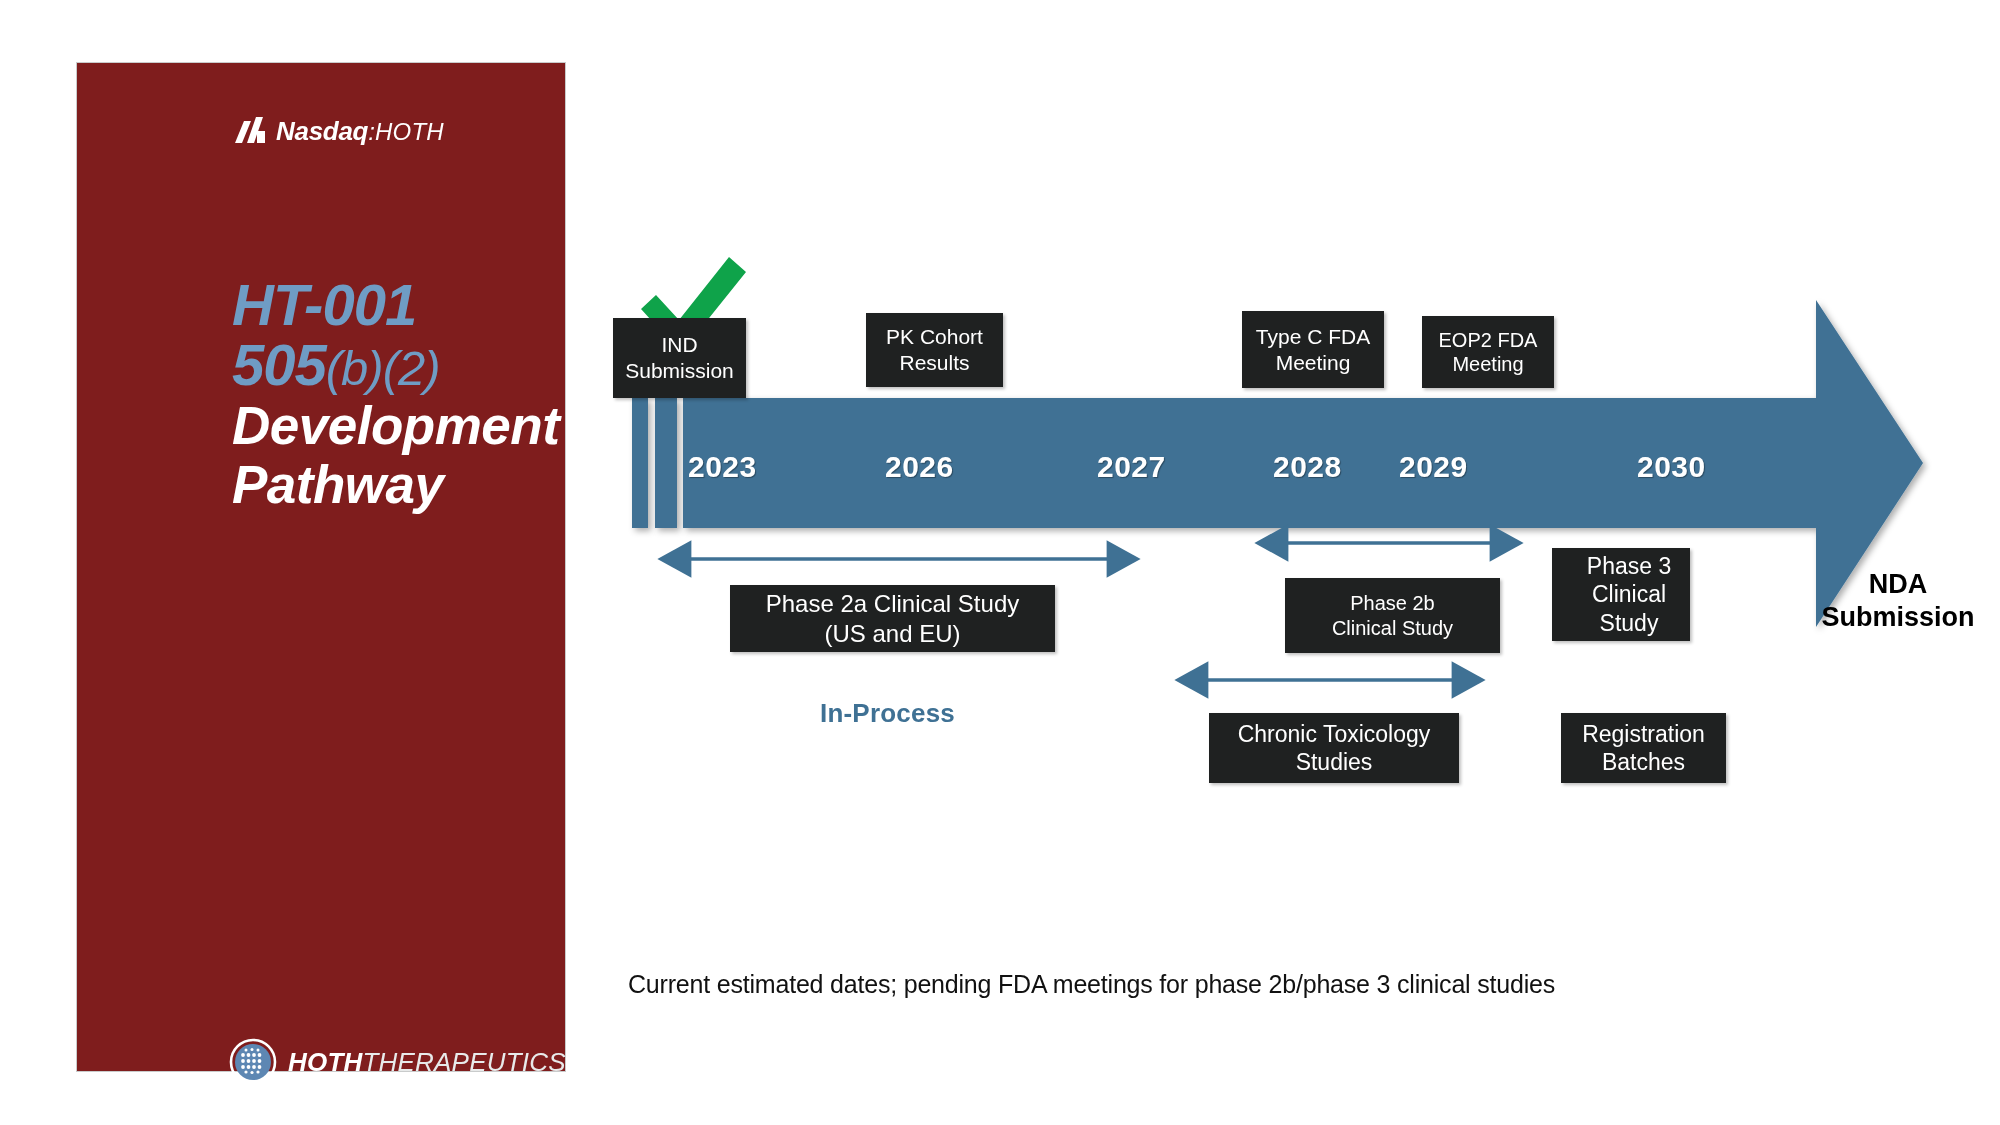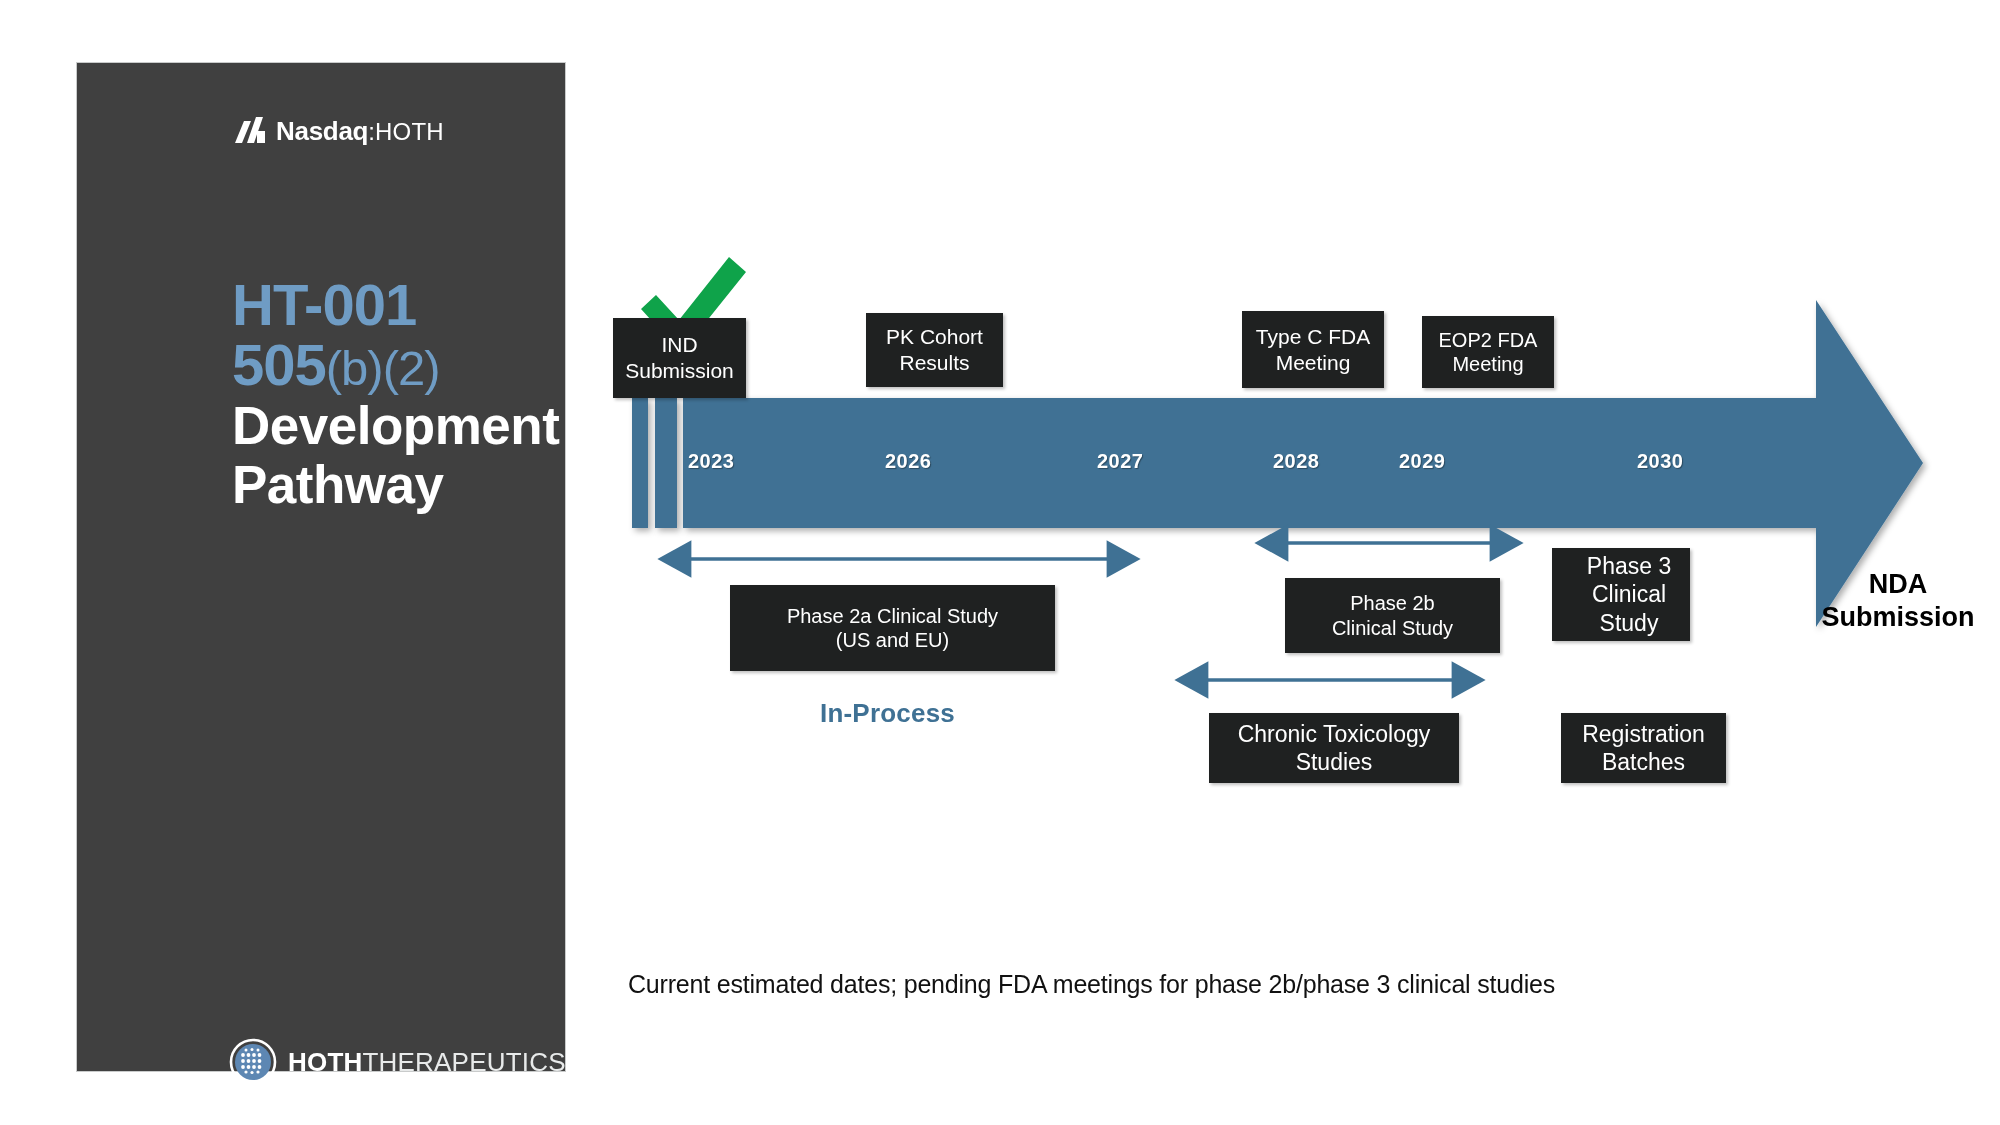--- a/index.html
+++ b/index.html
@@ -4,21 +4,21 @@
 <style>
   * { box-sizing: border-box; margin: 0; padding: 0; }
   html, body { width: 2000px; height: 1125px; background: #ffffff; overflow: hidden; }
   body { font-family: "Liberation Sans", sans-serif; position: relative; }
 
   #stage { position: absolute; left: 0; top: 0; width: 2000px; height: 1125px; }
 
   
   .sidebar {
     position: absolute; left: 76px; top: 62px; width: 490px; height: 1010px;
-    background: #404040; border: 1px solid #c9cbcb;
+    background: #7f1d1d; border: 1px solid #c9cbcb; font-style: italic;
   }
   .nasdaq-row {
     position: absolute; left: 158px; top: 53px;
     display: flex; align-items: center; gap: 0px;
   }
   .nasdaq-mark { width: 36px; height: 30px; margin-right: 5px; display: block; }
   .nasdaq-word { color: #ffffff; font-size: 26px; font-weight: bold; letter-spacing: -0.3px; }
   .nasdaq-ticker { color: #ffffff; font-size: 24px; font-weight: normal; letter-spacing: 0.2px; }
 
   .title-block { position: absolute; left: 155px; top: 212px; }
@@ -30,21 +30,21 @@
 
   .hoth-logo { position: absolute; left: 152px; top: 975px; display: flex; align-items: center; gap: 11px; }
   .hoth-mark { width: 48px; height: 48px; display: block; }
   .hoth-text { font-size: 26px; letter-spacing: 0.2px; white-space: nowrap; }
   .hoth-bold { color: #ffffff; font-weight: bold; }
   .hoth-thin { color: #e8eaea; font-weight: 300; margin-top: 12px; }
 
   
   .tl-svg { position: absolute; left: 0; top: 0; width: 2000px; height: 1125px; pointer-events: none; }
 
-  .year { position: absolute; color: #ffffff; font-size: 20px; font-weight: bold;
+  .year { position: absolute; color: #ffffff; font-size: 30px; font-weight: bold;
           letter-spacing: 0.5px; text-shadow: 1px 1px 1px rgba(0,0,0,.35); }
 
   .mbox {
     position: absolute; background: #1f2121; color: #ffffff;
     display: flex; align-items: center; justify-content: center; text-align: center;
     font-size: 21px; line-height: 1.22; padding: 6px 8px;
     box-shadow: 2px 2px 3px rgba(0,0,0,.25);
   }
   .mbox.sm { font-size: 20px; }
 
@@ -157,21 +157,21 @@
 
   <div class="mbox" style="left:1242px; top:311px; width:142px; height:77px;">
     <span>Type C FDA Meeting</span>
   </div>
 
   <div class="mbox sm" style="left:1422px; top:316px; width:132px; height:72px;">
     <span>EOP2 FDA Meeting</span>
   </div>
 
 
-  <div class="mbox" style="left:730px; top:585px; width:325px; height:86px; font-size:20px;">
+  <div class="mbox" style="left:730px; top:585px; width:325px; height:67px; font-size:24px;">
     <div>
       <div>Phase 2a Clinical Study</div>
       <div>(US and EU)</div>
     </div>
   </div>
 
   <div class="in-process" style="left:820px; top:698px;">In-Process</div>
 
   <div class="mbox" style="left:1285px; top:578px; width:215px; height:75px; font-size:20px;">
     <div>

